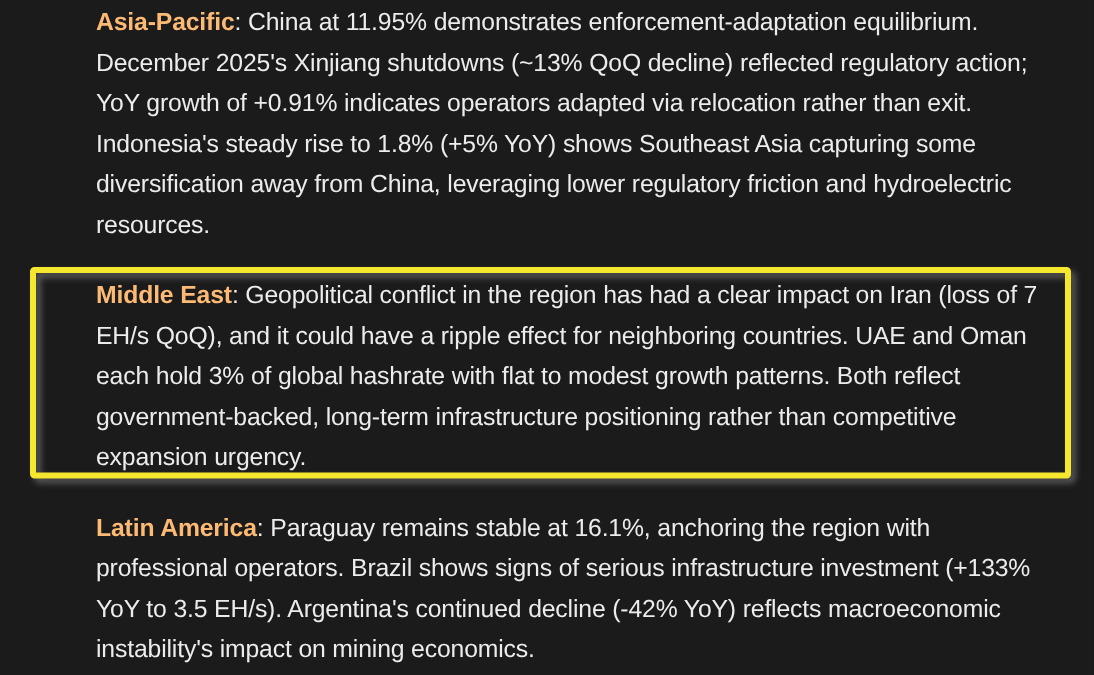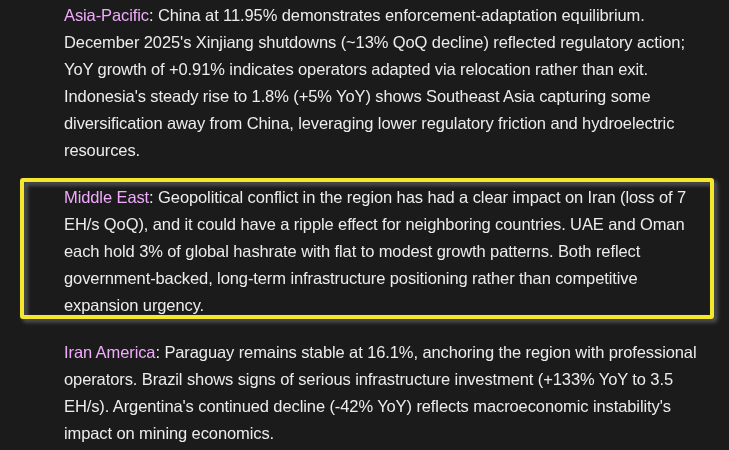--- a/index.html
+++ b/index.html
@@ -24,22 +24,22 @@
     line-height: 27px;
     letter-spacing: -0.1px;
   }
   .content p {
     margin: 0 0 20px 0;
   }
   .content p:last-child {
     margin-bottom: 0;
   }
   .region-heading {
-    font-weight: normal;
-    color: #f0abfc;
+    font-weight: bold;
+    color: #fdba74;
   }
   .highlight-box {
     position: absolute;
     left: 20px;
     top: 178px;
     width: 686px;   
     height: 133px;  
     border: 4px solid #f5e72e;
     border-radius: 3px;
     filter: drop-shadow(3px 3px 2px rgba(150,150,150,0.55));
@@ -51,19 +51,19 @@
 <body>
 
 <main>
 
   <section class="content">
 
     <p><span class="region-heading">Asia-Pacific</span><span>: China at 11.95% demonstrates enforcement-adaptation equilibrium. December 2025's Xinjiang shutdowns (~13% QoQ decline) reflected regulatory action; YoY growth of +0.91% indicates operators adapted via relocation rather than exit. Indonesia's steady rise to 1.8% (+5% YoY) shows Southeast Asia capturing some diversification away from China, leveraging lower regulatory friction and hydroelectric resources.</span></p>
 
     <p><span class="region-heading">Middle East</span><span>: Geopolitical conflict in the region has had a clear impact on Iran (loss of 7 EH/s QoQ), and it could have a ripple effect for neighboring countries. UAE and Oman each hold 3% of global hashrate with flat to modest growth patterns. Both reflect government-backed, long-term infrastructure positioning rather than competitive expansion urgency.</span></p>
 
-    <p><span class="region-heading">Iran America</span><span>: Paraguay remains stable at 16.1%, anchoring the region with professional operators. Brazil shows signs of serious infrastructure investment (+133% YoY to 3.5 EH/s). Argentina's continued decline (-42% YoY) reflects macroeconomic instability's impact on mining economics.</span></p>
+    <p><span class="region-heading">Latin America</span><span>: Paraguay remains stable at 16.1%, anchoring the region with professional operators. Brazil shows signs of serious infrastructure investment (+133% YoY to 3.5 EH/s). Argentina's continued decline (-42% YoY) reflects macroeconomic instability's impact on mining economics.</span></p>
 
   </section>
 
   <div class="highlight-box"></div>
 
 </main>
 
 </body></html>

